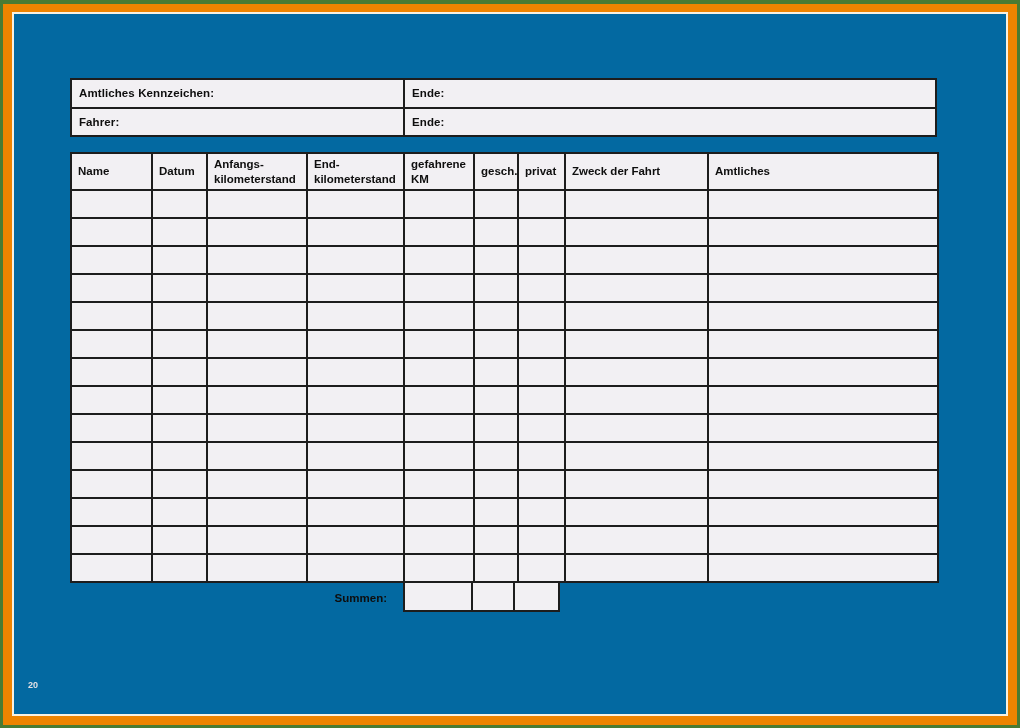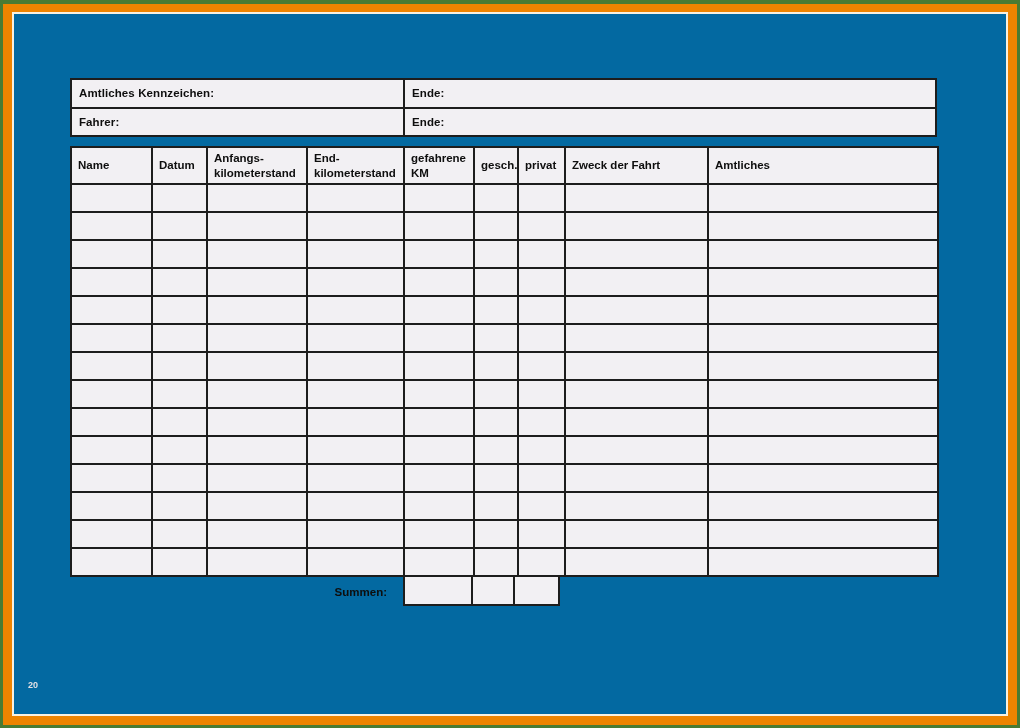--- a/index.html
+++ b/index.html
@@ -39,21 +39,21 @@
   .info-cell-left {
     width:333px; border-right:2px solid #1d1d1d;
     display:flex; align-items:center; padding-left:7px;
   }
   .info-cell-right {
     flex:1; display:flex; align-items:center; padding-left:7px;
   }
   .info-cell-right .mid { width:298px; }
   .lbl { font-weight:bold; font-size:11.5px; letter-spacing:0.1px; }
   
-  .table-wrap { position:absolute; left:56px; top:132px; width:867px; }
+  .table-wrap { position:absolute; left:56px; top:138px; width:867px; }
   table.log-table {
     border-collapse:collapse; table-layout:fixed;
     width:867px; background:#f2f0f3;
   }
   table.log-table th, table.log-table td {
     border:2px solid #1d1d1d;
   }
   table.log-table th {
     font-weight:bold; font-size:11.5px; text-align:left;
     vertical-align:middle; padding:2px 4px 2px 6px; line-height:1.25;

